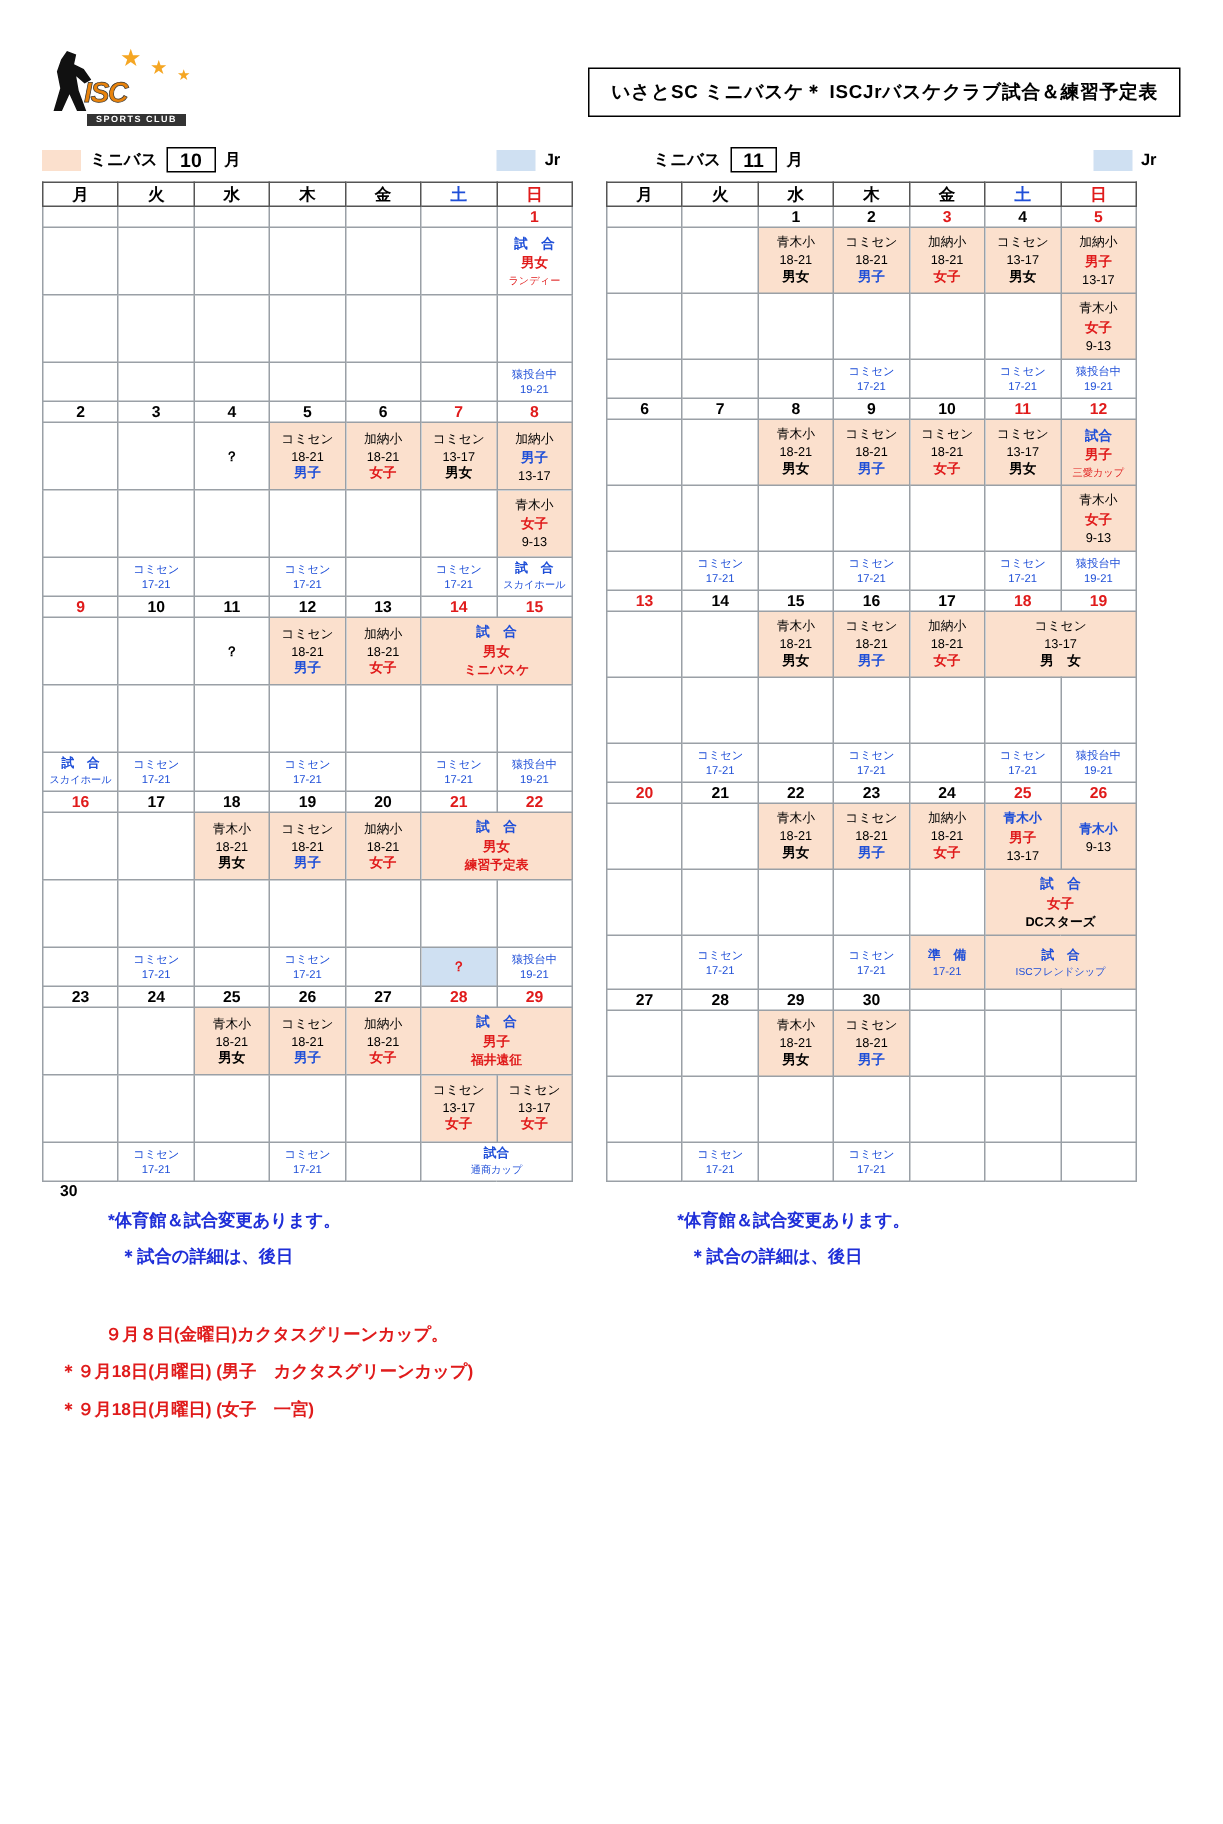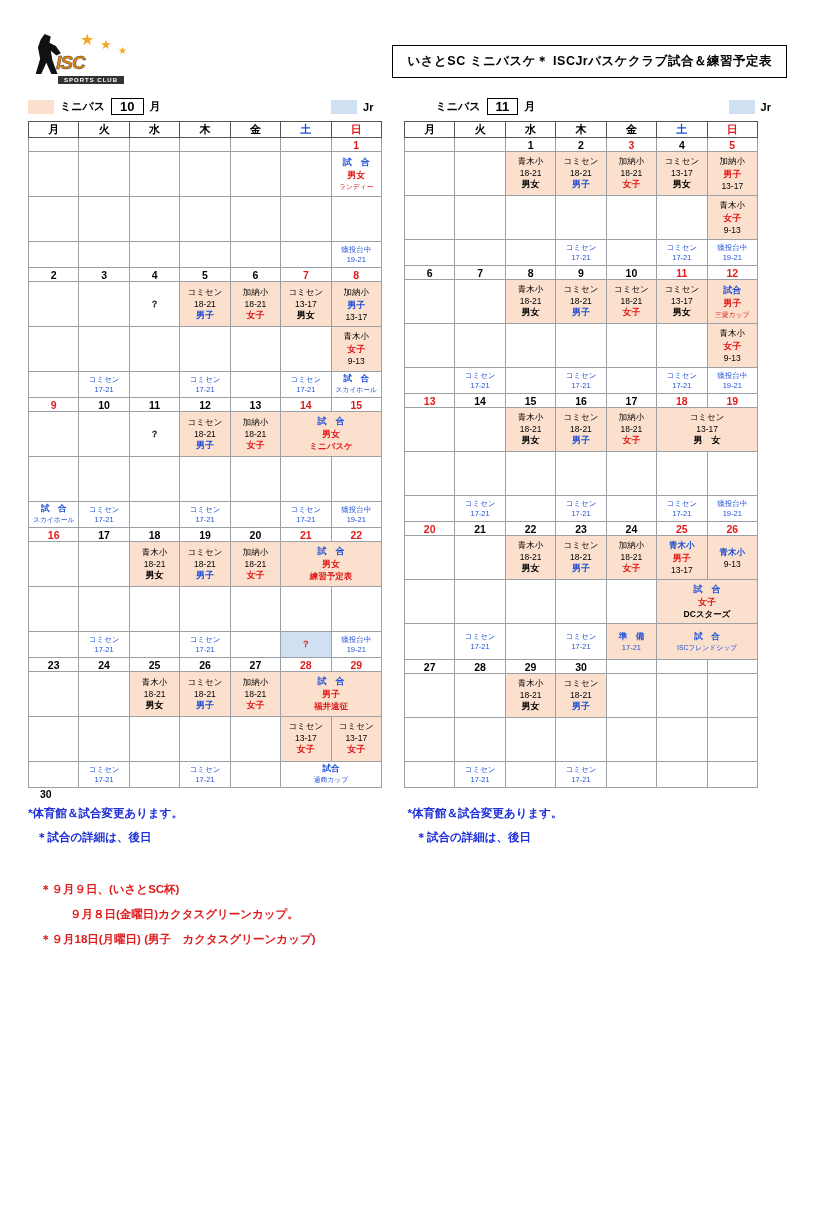--- a/index.html
+++ b/index.html
@@ -173,21 +173,21 @@
   .small7 { font-size: 6.8px; }
 
   
   .notes {
     display: flex;
     padding: 6px 28px 0 28px;
     font-size: 11.5px;
     font-weight: bold;
     color: #1f2fd8;
   }
-  .notes-col { width: 50%; }
+  .notes-col { width: 50%; margin-left: 44px; }
   .notes-col div { margin-bottom: 9px; }
   .note-indent { padding-left: 8px; }
   .extra-30 {
     padding-left: 40px;
     font-size: 10.5px;
     font-weight: bold;
   }
   .bottom-notes {
     padding: 28px 28px 0 40px;
     font-size: 11.5px;
@@ -909,18 +909,18 @@
       <div>*体育館＆試合変更あります。</div>
       <div class="note-indent">＊試合の詳細は、後日</div>
     </div>
     <div class="notes-col">
       <div>*体育館＆試合変更あります。</div>
       <div class="note-indent">＊試合の詳細は、後日</div>
     </div>
   </div>
 
   <div class="bottom-notes">
-    <div>＊９月９日、(いさとSC杯)</div>
     <div class="bn-indent">９月８日(金曜日)カクタスグリーンカップ。</div>
     <div>＊９月18日(月曜日) (男子　カクタスグリーンカップ)</div>
+    <div>＊９月18日(月曜日) (女子　一宮)</div>
   </div>
 
 </div>
 
 </body></html>

